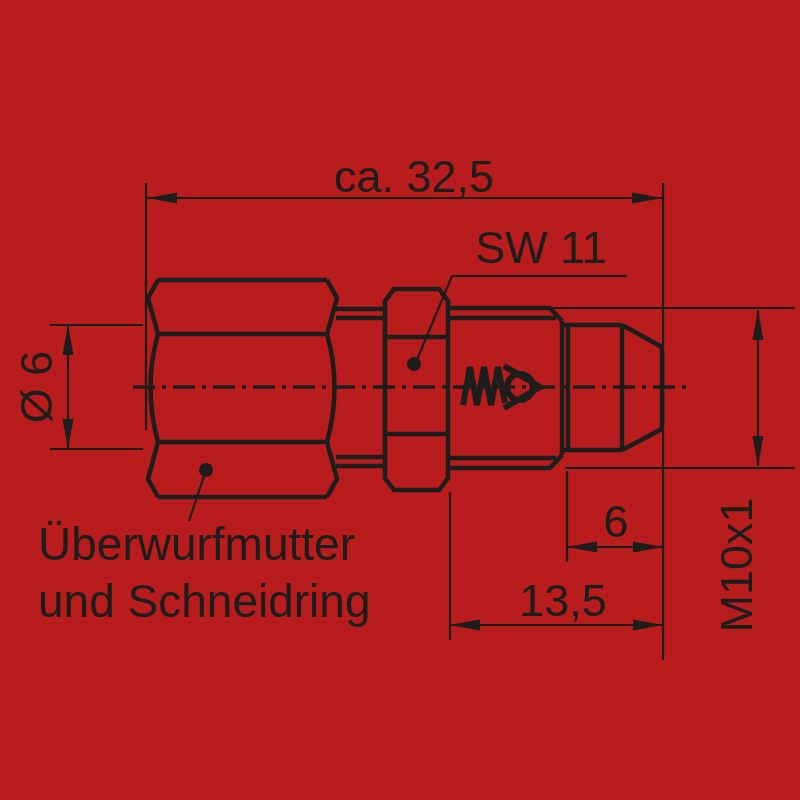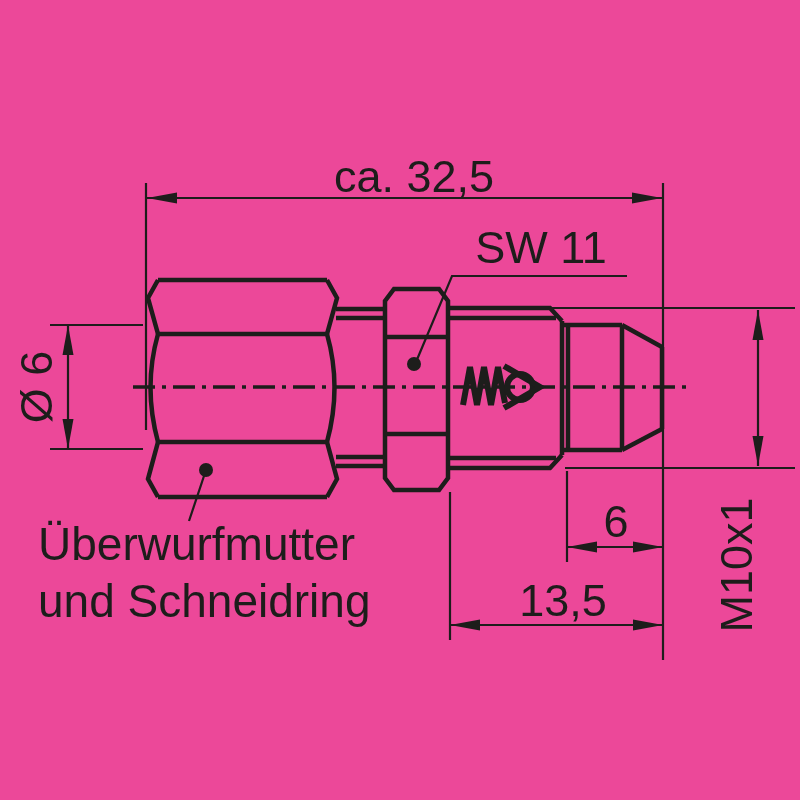--- a/index.html
+++ b/index.html
@@ -1,16 +1,16 @@
 <!DOCTYPE html>
 <html><head>
 <meta charset="utf-8">
 <style>
   html,body{margin:0;padding:0;background:#ffffff;}
-  .stage{width:800px;height:800px;position:relative;background:#ec4899;overflow:hidden;}
+  .stage{width:800px;height:800px;position:relative;background:#b91c1c;overflow:hidden;}
   svg{display:block;}
   text{font-family:"Liberation Sans","DejaVu Sans",sans-serif;fill:#1d1d1b;}
   .dimtext{font-size:45px;}
   .labeltext{font-size:46px;}
   .thick{stroke:#1d1d1b;stroke-width:4.5;fill:none;stroke-linejoin:miter;}
   .thin{stroke:#1d1d1b;stroke-width:2.2;fill:none;}
   .sym{stroke:#1d1d1b;stroke-width:6;fill:none;stroke-linejoin:miter;}
   .arrow{fill:#1d1d1b;stroke:none;}
   .dot{fill:#1d1d1b;stroke:none;}
   .center{stroke:#1d1d1b;stroke-width:3.5;fill:none;stroke-dasharray:22 7 4 7;}

